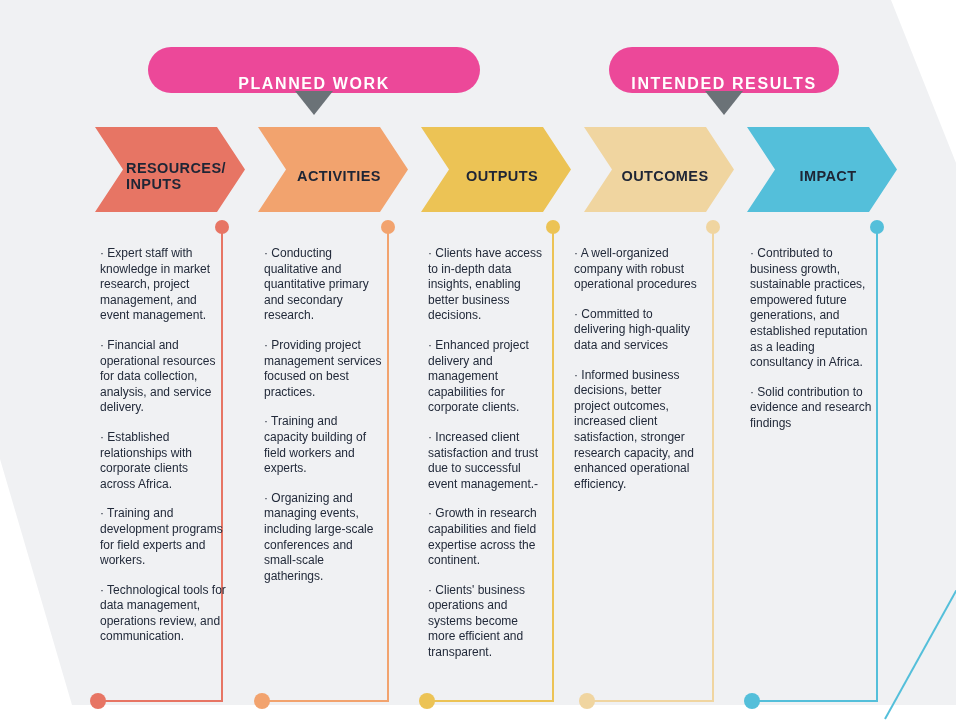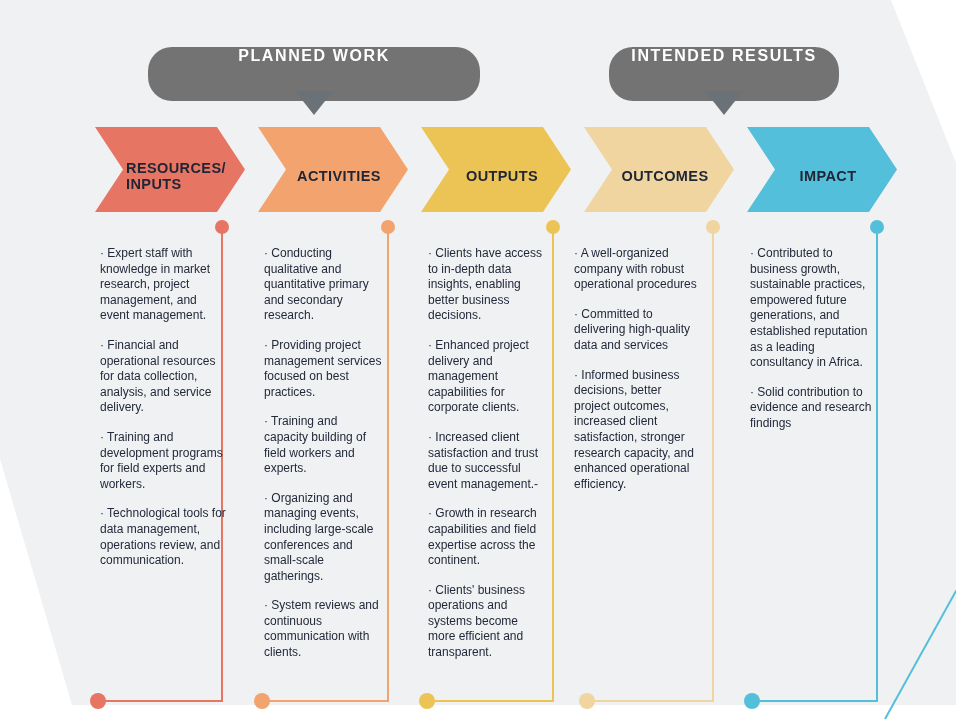--- a/index.html
+++ b/index.html
@@ -13,22 +13,22 @@
   }
 
   
   .diag-line {
     position:absolute; left:885px; top:718px; width:147px; height:2px;
     background:#54bfda; transform-origin:0 50%; transform:rotate(-61deg);
   }
 
   
   .pill {
-    position:absolute; top:47px; height:54px; background:#737373;
-    border-radius:24px; display:flex; align-items:flex-start; justify-content:center;
+    position:absolute; top:47px; height:46px; background:#ec4899;
+    border-radius:24px; display:flex; align-items:flex-end; justify-content:center;
   }
   .pill-label {
     color:#ffffff; font-weight:bold; font-size:16px; letter-spacing:1.6px;
   }
   .pill-tail {
     position:absolute; top:44px; left:50%; transform:translateX(-50%);
     width:38px; height:24px; background:#6b7277;
     clip-path: polygon(0 0, 100% 0, 50% 100%);
   }
 
@@ -79,39 +79,39 @@
       <span class="arrow-label">RESOURCES/
 INPUTS</span>
     </div>
     <span class="dot-top" style="left:215px;"></span>
     <div class="vline" style="left:221px;"></div>
     <div class="hline" style="left:98px; width:125px;"></div>
     <span class="dot-bottom" style="left:90px;"></span>
     <ul class="items" style="left:100px; width:126px;">
         <li>· Expert staff with knowledge in market research, project management, and event management.</li>
         <li>· Financial and operational resources for data collection, analysis, and service delivery.</li>
+        <li>· Established relationships with corporate clients across Africa.</li>
         <li>· Training and development programs for field experts and workers.</li>
         <li>· Technological tools for data management, operations review, and communication.</li>
       </ul>
   </div>
 
   <div style="--accent: #f2a36e;">
     <div class="arrow" style="left:258px;">
       <span class="arrow-label">ACTIVITIES</span>
     </div>
     <span class="dot-top" style="left:381px;"></span>
     <div class="vline" style="left:387px;"></div>
     <div class="hline" style="left:262px; width:127px;"></div>
     <span class="dot-bottom" style="left:254px;"></span>
     <ul class="items" style="left:264px; width:120px;">
         <li>· Conducting qualitative and quantitative primary and secondary research.</li>
         <li>· Providing project management services focused on best practices.</li>
         <li>· Training and capacity building of field workers and experts.</li>
         <li>· Organizing and managing events, including large-scale conferences and small-scale gatherings.</li>
-        <li>· System reviews and continuous communication with clients.</li>
       </ul>
   </div>
 
   <div style="--accent: #ecc355;">
     <div class="arrow" style="left:421px;">
       <span class="arrow-label">OUTPUTS</span>
     </div>
     <span class="dot-top" style="left:546px;"></span>
     <div class="vline" style="left:552px;"></div>
     <div class="hline" style="left:427px; width:127px;"></div>

